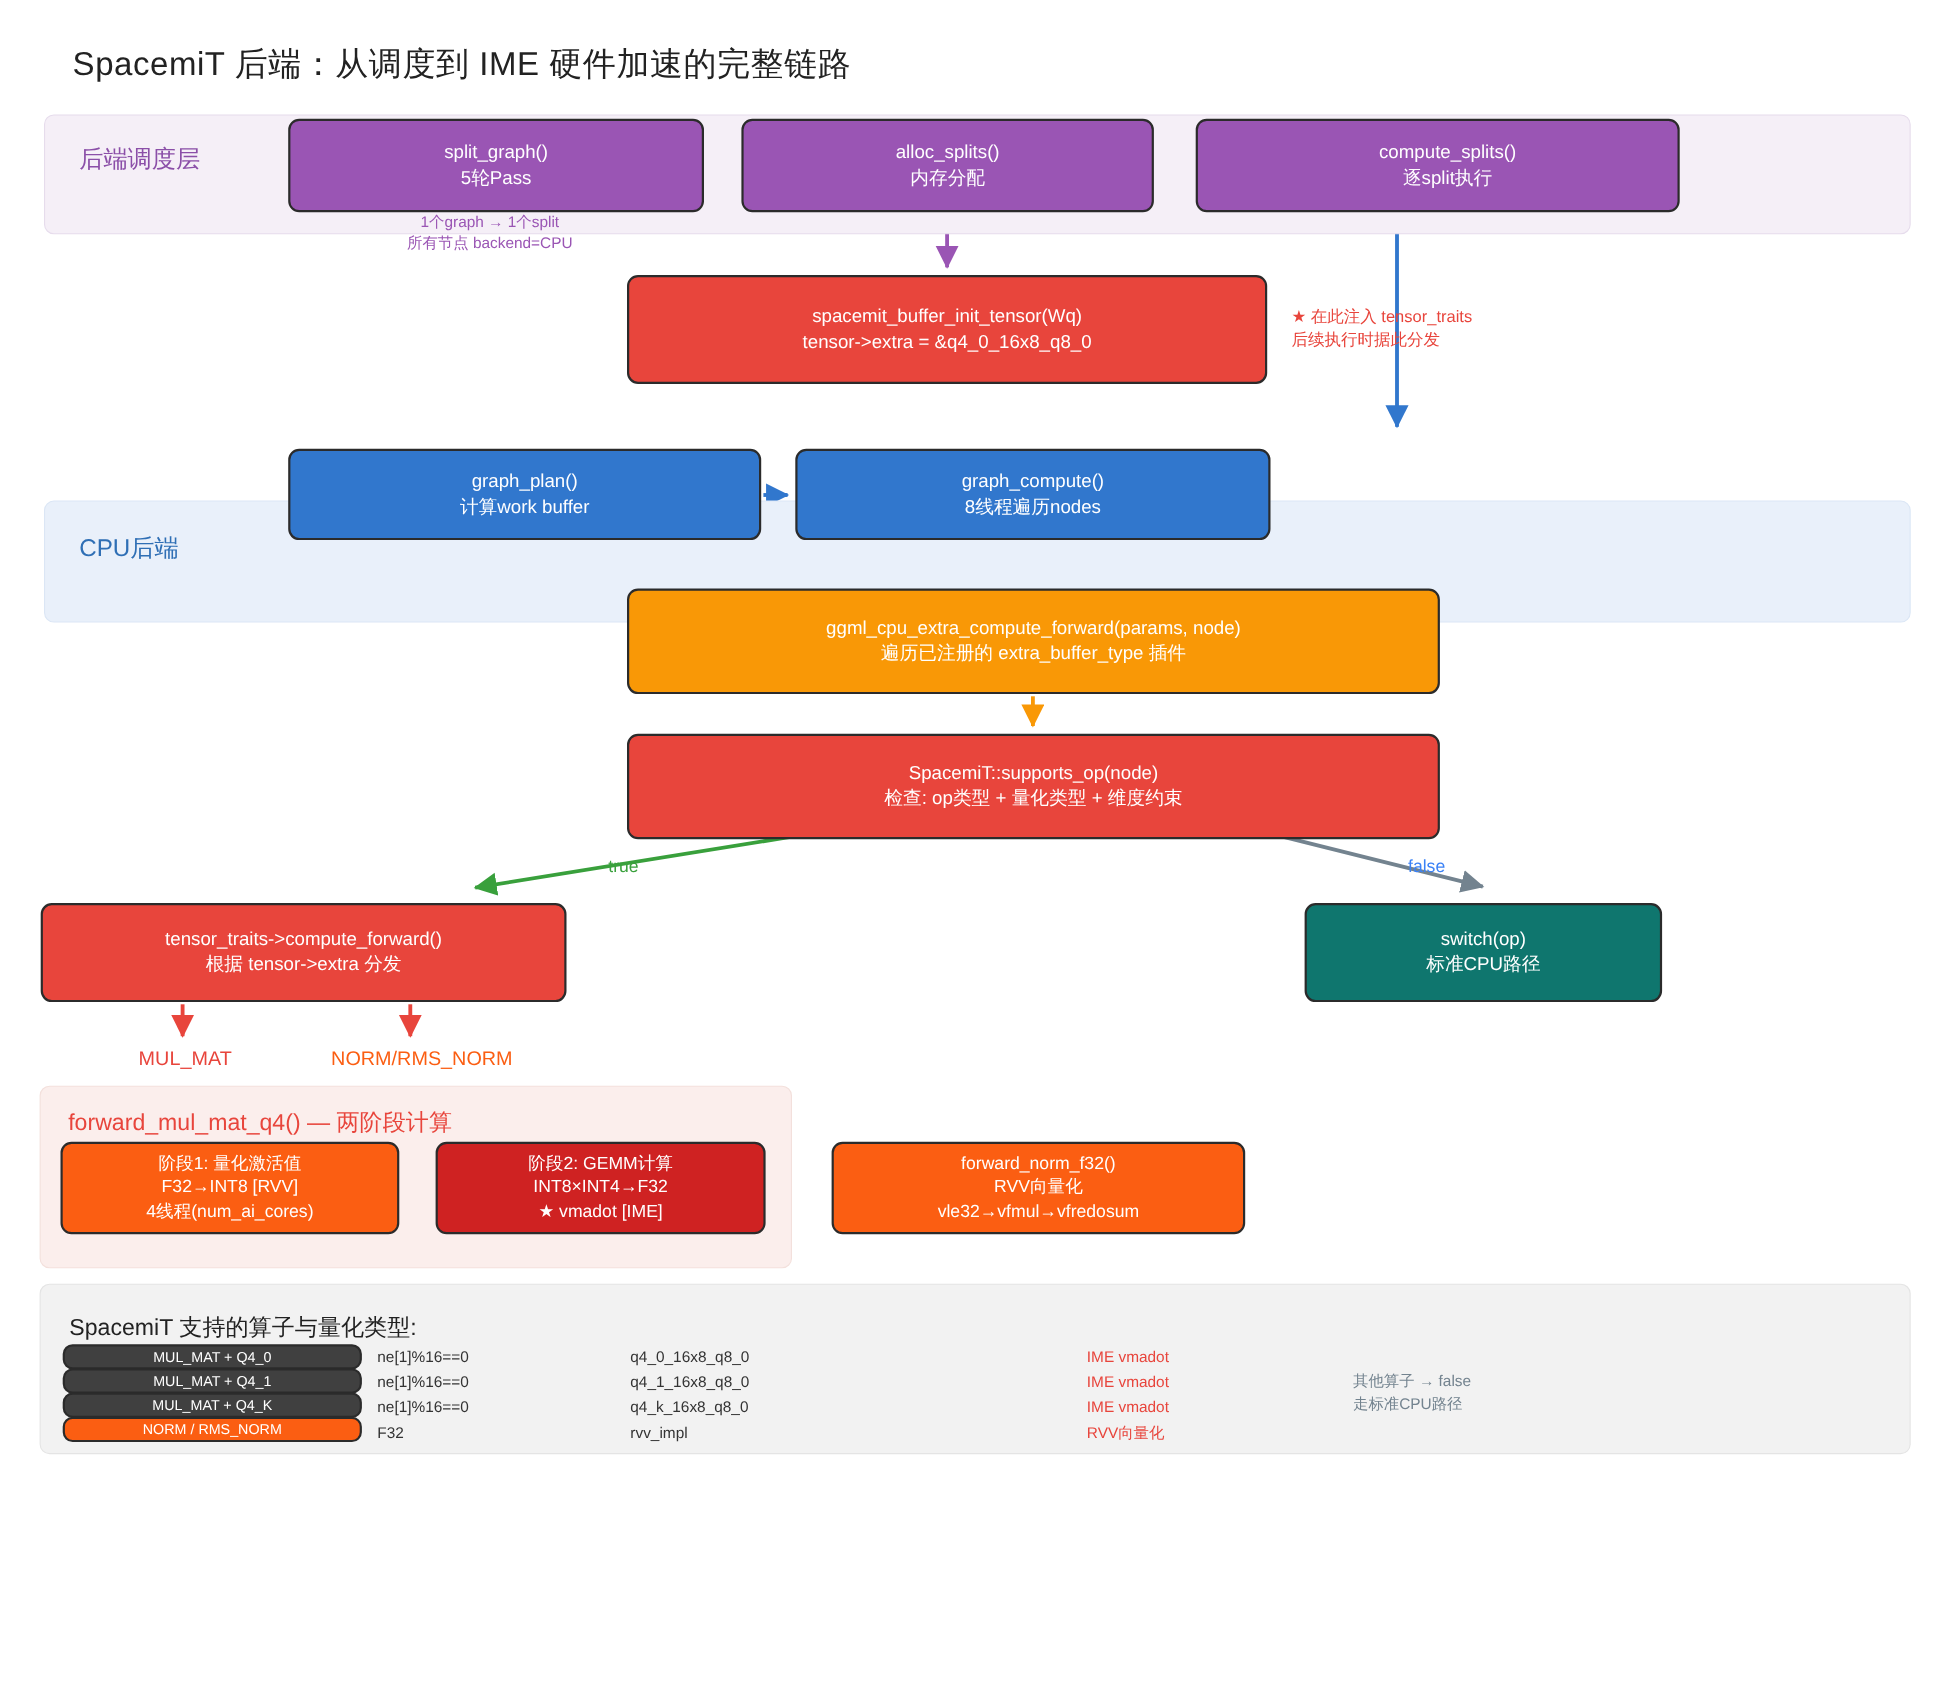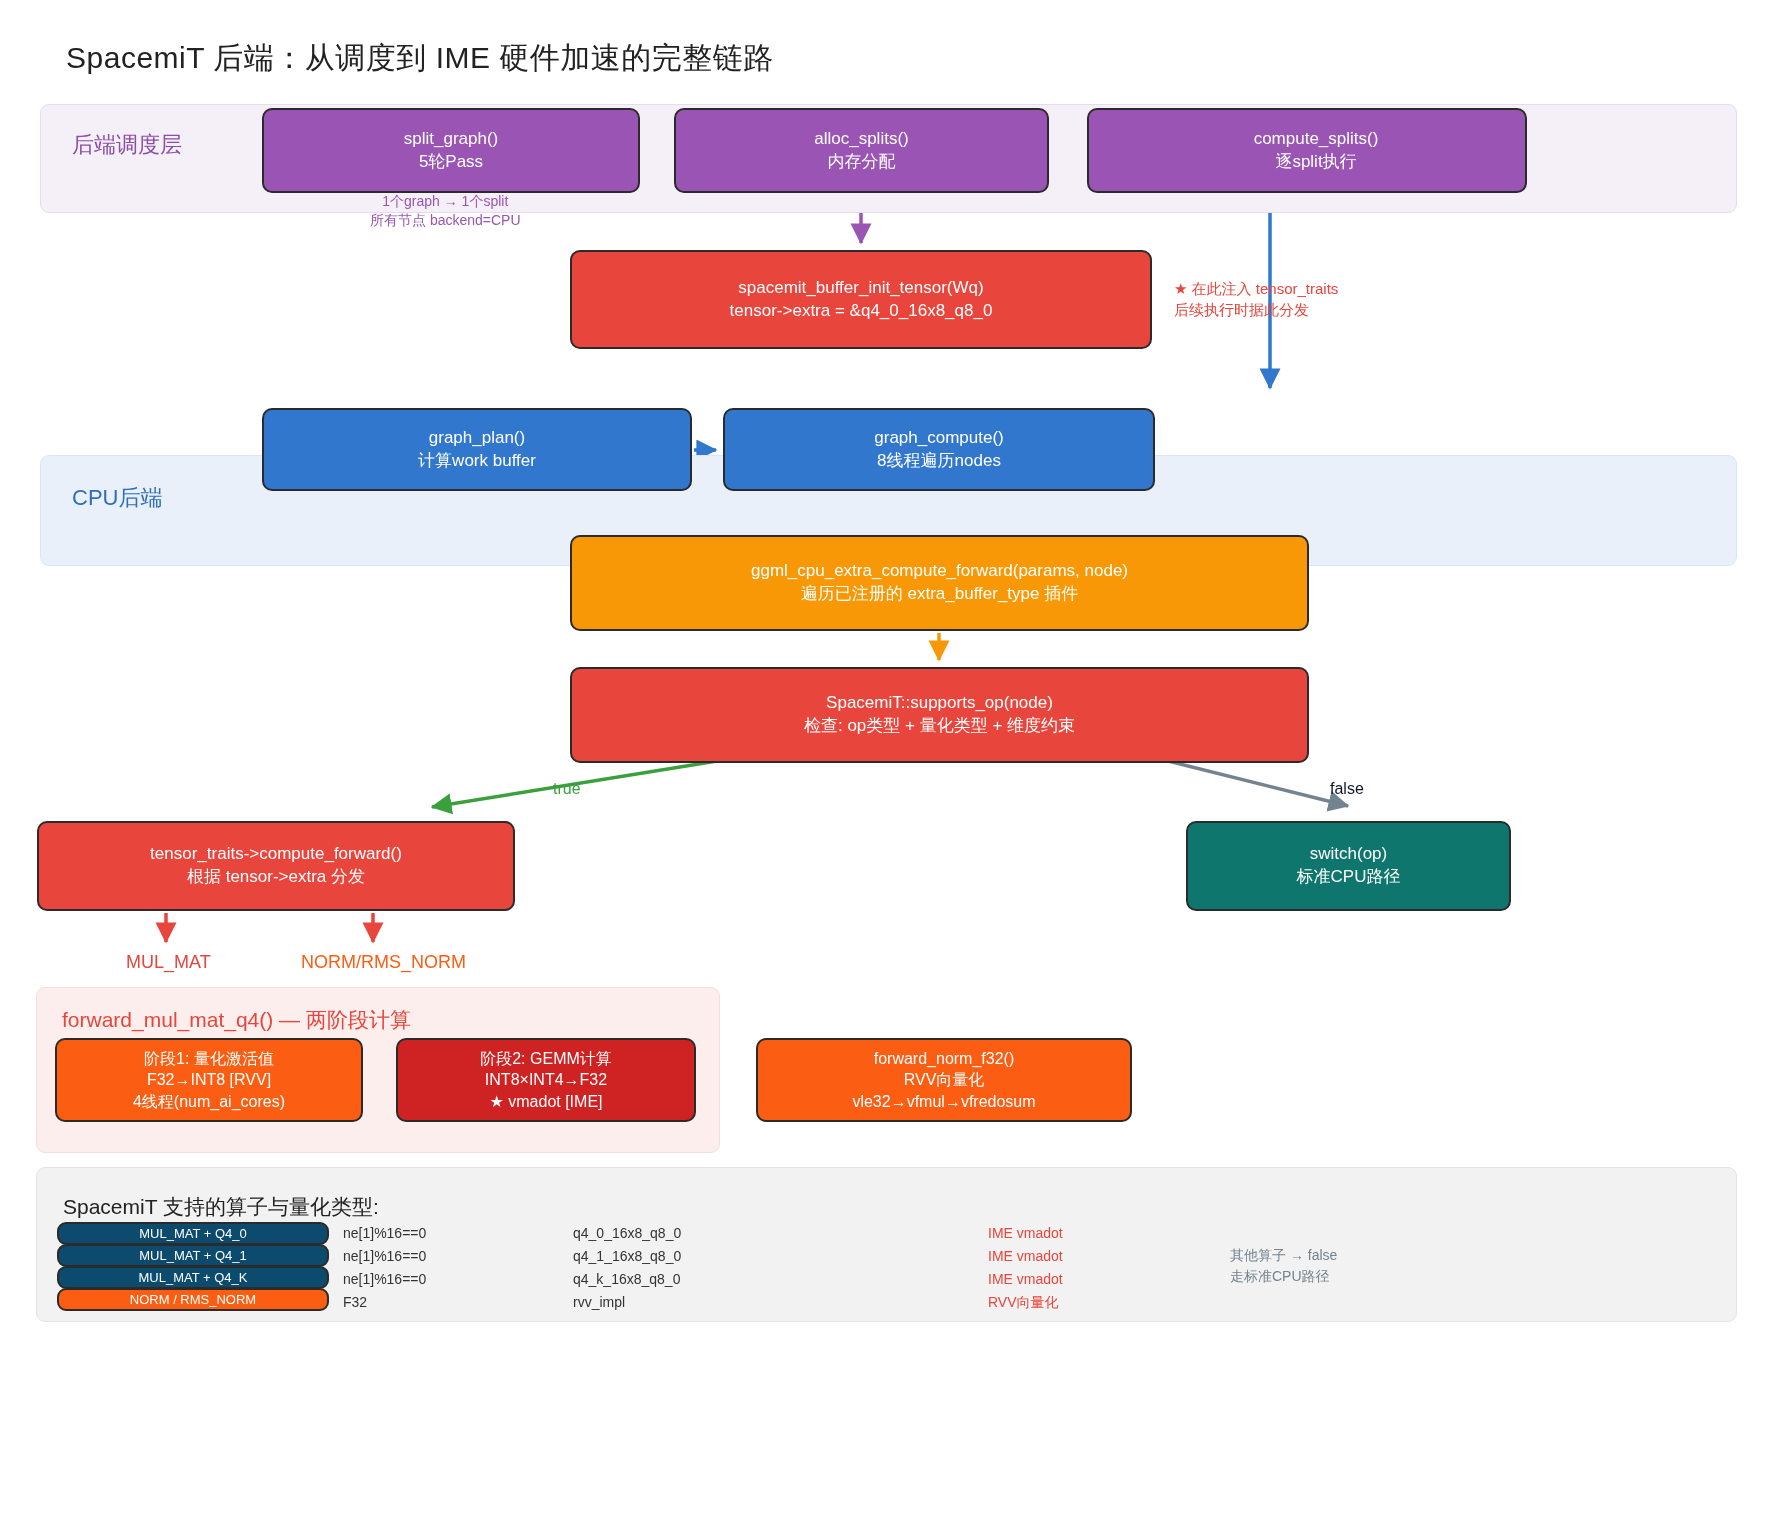--- a/index.html
+++ b/index.html
@@ -92,42 +92,42 @@
     left:36px; top:1167px; width:1701px; height:155px;
     background:#f2f2f2; border:1px solid #e4e4e4; border-radius:9px;
   }
   .legend-title {
     left:63px; top:1193px; font-size:21px; color:#222; white-space:nowrap;
   }
 
   
   .edge-label { font-size:16px; white-space:nowrap; }
   .lbl-true  { left:553px;  top:780px; color:#39a03c; }
-  .lbl-false { left:1330px; top:780px; color:#0f172a; }
+  .lbl-false { left:1280px; top:780px; color:#3b82f6; }
   .lbl-mulmat { left:126px; top:952px; color:#e8453c; font-size:18px; }
   .lbl-norm   { left:301px; top:952px; color:#fb5e12; font-size:18px; }
 
   .note-purple {
     left:370px; top:192px; color:#9a55b4; font-size:14px;
     line-height:1.35; white-space:pre-line; text-align:center;
   }
   .note-red {
     left:1174px; top:278px; color:#e8453c; font-size:15px;
     line-height:1.4; white-space:pre-line;
   }
 
   
   .legend-chips { left:57px; top:1222px; width:272px; }
   .chip {
     border:2.5px solid #2b2b2b; border-radius:9px;
     height:23px; margin-bottom:-1px;
     display:flex; align-items:center; justify-content:center;
     color:#fff; font-size:13px; white-space:nowrap;
   }
-  .chip.c-red { background:#0c4a6e; }
+  .chip.c-red { background:#404040; }
   .chip.c-org { background:#fb5e12; }
 
   .legend-col { font-size:14px; color:#333; white-space:nowrap; }
   .legend-row { height:23px; line-height:23px; }
   .col-cond { left:343px; top:1222px; }
   .col-type { left:573px; top:1222px; }
   .col-impl { left:988px; top:1222px; color:#e8453c; }
 
   .legend-note {
     left:1230px; top:1245px; color:#73838f; font-size:14px;

